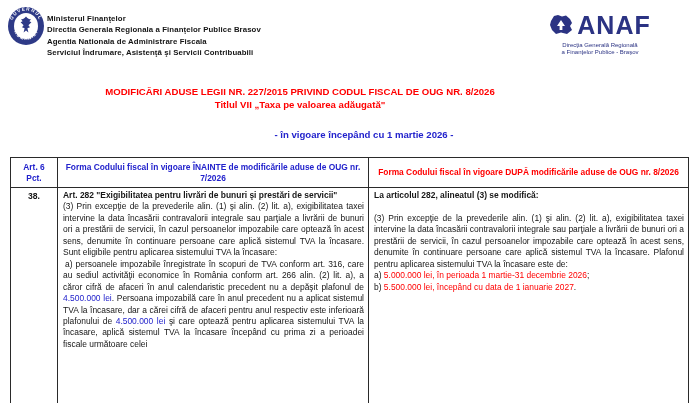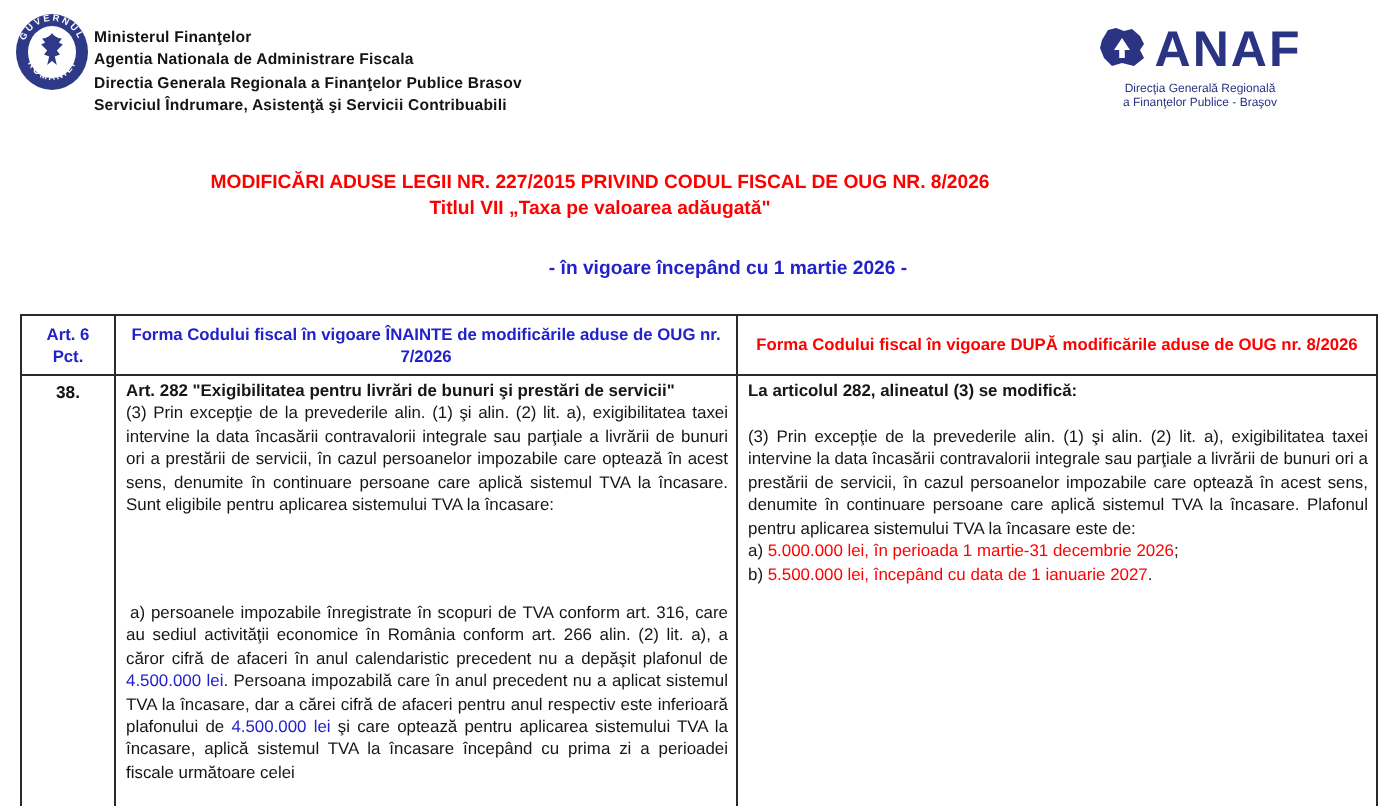--- a/index.html
+++ b/index.html
@@ -52,21 +52,21 @@
     color:#141414; padding-top:3px;
   }
   .cell-text {
     vertical-align:top; font-size:8.45px; line-height:11.45px; color:#161616;
     text-align:justify; padding:2px 4px 0 5px;
   }
   .bold { font-weight:700; }
   .blue-inline { color:#2222cc; }
   .red-inline  { color:#ff0000; }
   .spacer { height:11.45px; }
-  .para-a { text-indent:2px;margin-top:42px; }
+  .para-a { text-indent:2px; }
 </style>
 </head>
 <body>
 
 <div class="page">
 
   <div class="gov-emblem">
     <svg width="38" height="40" viewBox="0 0 38 40">
       <ellipse cx="19" cy="20" rx="18" ry="19" fill="#2e3a87"></ellipse>
       <ellipse cx="19" cy="20" rx="12" ry="13" fill="#ffffff"></ellipse>
@@ -79,22 +79,22 @@
       </text>
       <text font-size="4.6" fill="#ffffff" font-weight="bold" letter-spacing="1">
         <textPath href="#arcBot" startOffset="50%" text-anchor="middle">ROMÂNIEI</textPath>
       </text>
       <path d="M19 10.5 c-1.2 2 -3.8 2.8 -5 2.8 l1.6 2 -2 1 3 3 -1.6 2 2.6 1 -1 4.2 2.4 -2 2.4 2 -1 -4.2 2.6 -1 -1.6 -2 3 -3 -2 -1 1.6 -2 c-1.2 0 -3.8 -0.8 -5 -2.8 z" fill="#2e3a87"></path>
     </svg>
   </div>
 
   <div class="ministry">
     <div>Ministerul Finanţelor</div>
+    <div>Directia Generala Regionala a Finanţelor Publice Brasov</div>
     <div>Agentia Nationala de Administrare Fiscala</div>
-    <div>Directia Generala Regionala a Finanţelor Publice Brasov</div>
     <div>Serviciul Îndrumare, Asistenţă şi Servicii Contribuabili</div>
   </div>
 
   <div class="anaf">
     <div class="anaf-row">
       <span>
         <svg width="24" height="22" viewBox="0 0 24 22">
           <path d="M2,8 L5,3 9,2 13,3.5 17,2.5 21,6 23,10 21,13 23,17 18,21 12,19.5 7,21 3,17 1,12 Z" fill="#2b3383"></path>
           <path d="M8,13 l4,-6 4,6 -2.6,0 0,4 -2.8,0 0,-4 z" fill="#ffffff"></path>
         </svg>

